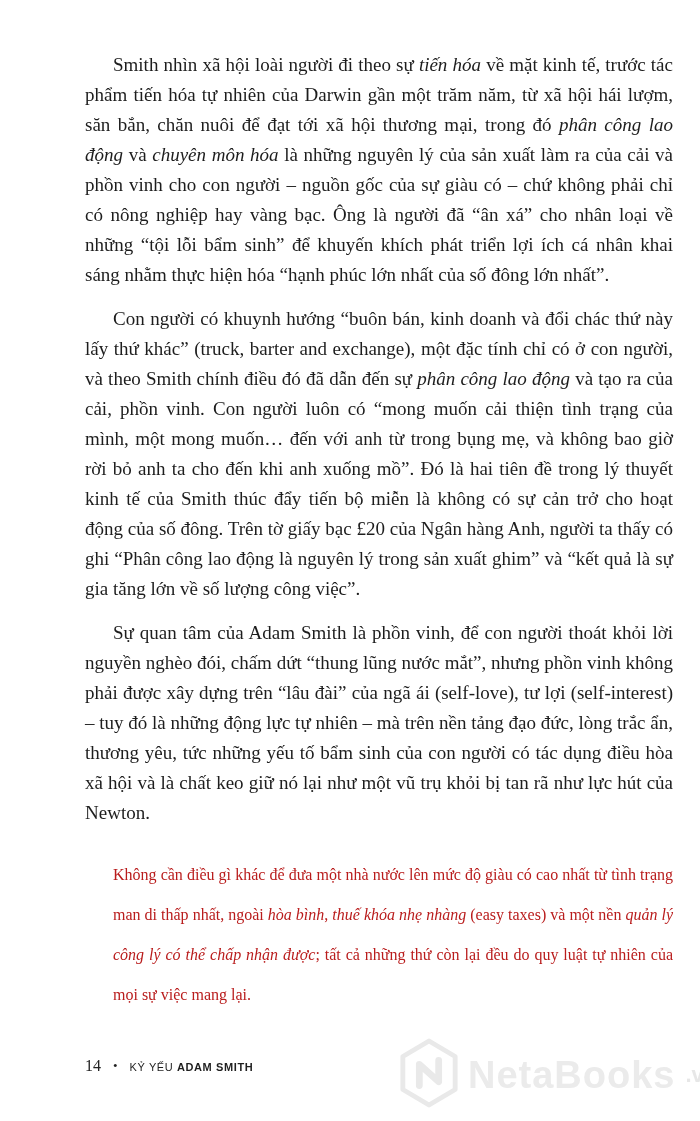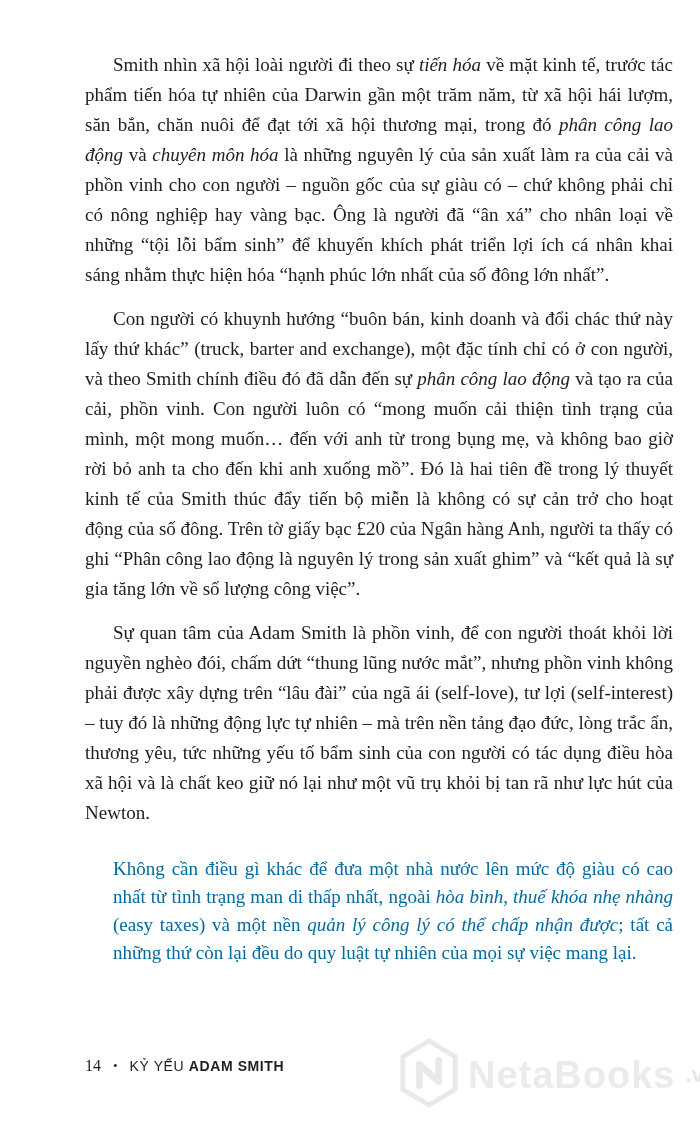--- a/index.html
+++ b/index.html
@@ -22,26 +22,26 @@
   }
   .text-block p.body {
     font-size: 19px;
     line-height: 30px;
     text-align: justify;
     text-indent: 28px;
     margin: 0 0 14px 0;
     color: #1d1d1d;
   }
   .text-block p.quote {
-    font-size: 19px;
-    line-height: 28px;
+    font-size: 16px;
+    line-height: 40px;
     text-align: justify;
     text-indent: 0;
     margin: 27px 0 0 28px;
-    color: #0369a1;
+    color: #b91c1c;
   }
   .text-block .it { font-style: italic; }
   .footer {
     position: absolute;
     left: 57px;
     top: 1057px;
     display: flex;
     align-items: baseline;
     gap: 12px;
     white-space: nowrap;
@@ -52,21 +52,21 @@
     color: #222222;
   }
   .footer .bullet {
     font-size: 13px;
     color: #222222;
     position: relative;
     top: -1px;
   }
   .footer .series {
     font-family: "Liberation Sans", "DejaVu Sans", sans-serif;
-    font-size: 14px;
+    font-size: 11px;
     letter-spacing: 0.6px;
     color: #1f1f1f;
   }
   .footer .series .bold { font-weight: bold; }
   .watermark {
     position: absolute;
     left: 370px;
     top: 1038px;
     display: flex;
     align-items: center;

